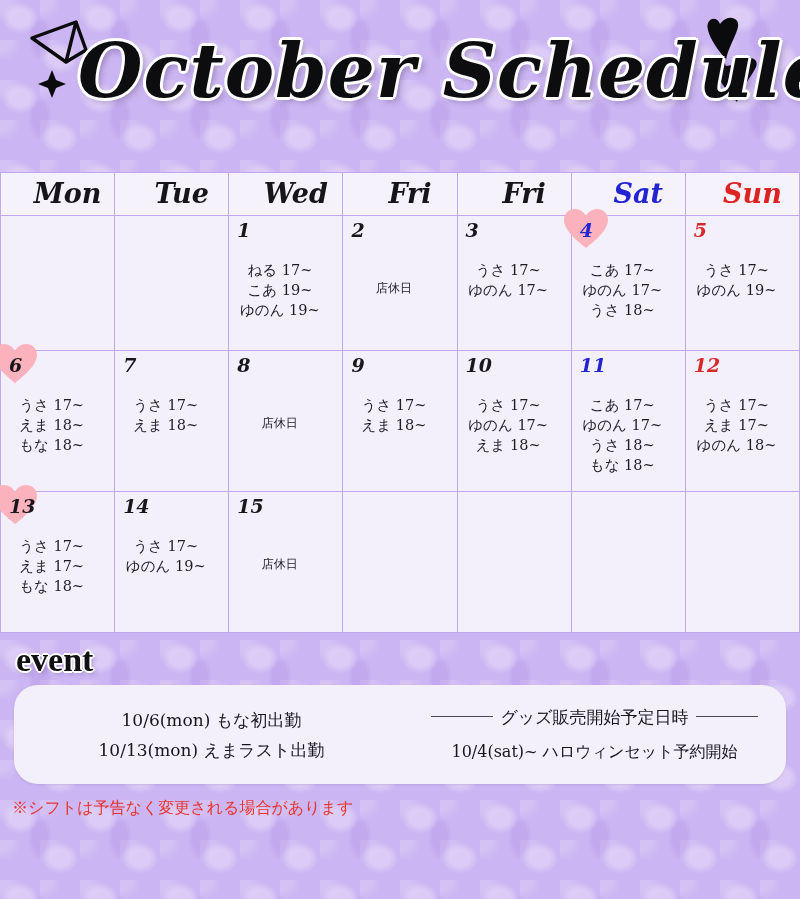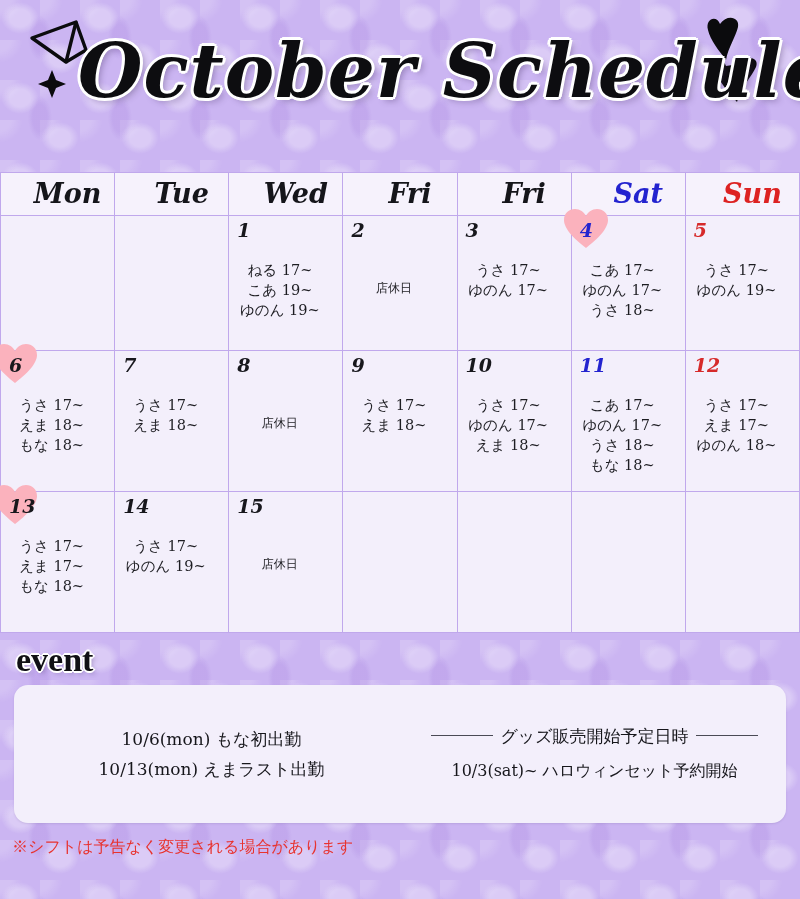--- a/index.html
+++ b/index.html
@@ -150,23 +150,23 @@
     color: #101014;
     margin: 8px 0 6px 16px;
     display: inline-block;
     text-shadow:
       2px 0 0 #fff, -2px 0 0 #fff, 0 2px 0 #fff, 0 -2px 0 #fff,
       1px 1px 0 #fff, -1px 1px 0 #fff, 1px -1px 0 #fff, -1px -1px 0 #fff,
       3px 3px 4px rgba(70,50,105,0.30);
   }
   .event-box {
     margin: 0 14px;
-    height: 138px;
+    height: 99px;
     background: #f3effb;
-    border-radius: 14px;
+    border-radius: 24px;
     display: flex;
     align-items: center;
     box-shadow: 0 1px 2px rgba(90,70,130,0.15);
   }
   .event-col {
     flex: 1 1 50%;
     text-align: center;
     font-family: "DejaVu Serif", serif;
     color: #16161b;
   }
@@ -385,20 +385,20 @@
 
     <div class="event-box">
       <div class="event-col left">
         <div>10/6(mon) もな初出勤</div>
         <div>10/13(mon) えまラスト出勤</div>
       </div>
       <div class="event-col right">
         <div class="goods-title">
           <span class="rule"></span><span>グッズ販売開始予定日時</span><span class="rule"></span>
         </div>
-        <div class="goods-line">10/3(sat)~ ハロウィンセット予約開始</div>
+        <div class="goods-line">10/4(sat)~ ハロウィンセット予約開始</div>
       </div>
     </div>
 
     <div class="notice">※シフトは予告なく変更される場合があります</div>
   </div>
 
 </div>
 
 </body></html>

